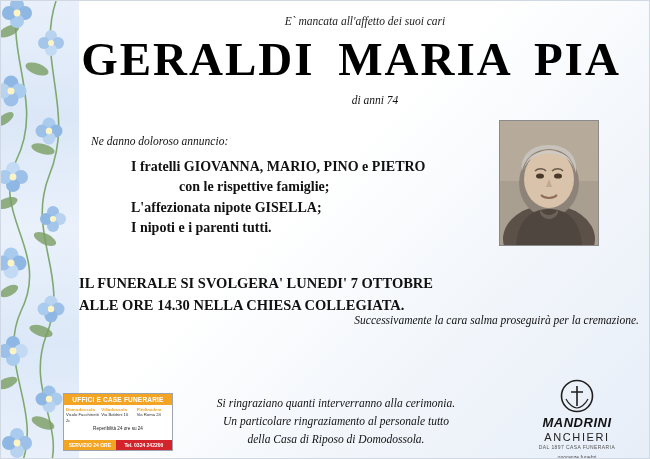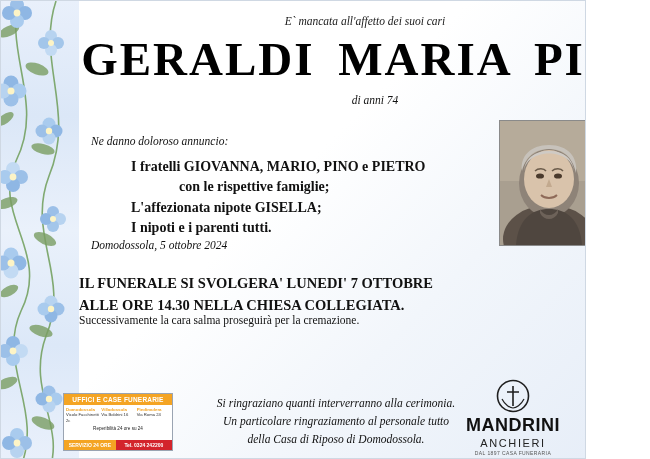--- a/index.html
+++ b/index.html
@@ -2,21 +2,21 @@
 <html><head>
 <meta charset="utf-8">
 <style>
   html, body {
     margin: 0;
     padding: 0;
     background: #ffffff;
   }
   #page {
     position: relative;
-    width: 586px;
+    width: 650px;
     height: 459px;
     overflow: hidden;
     background: linear-gradient(135deg, #ffffff 0%, #ffffff 45%, #f2f6fb 70%, #e7eef8 100%);
     font-family: "Liberation Serif", serif;
     color: #111;
     border: 1px solid #cfd8e3;
     box-sizing: border-box;
   }
 
   
@@ -124,21 +124,22 @@
     font-weight: bold;
     font-size: 14.5px;
     line-height: 1.5;
   }
 
   .cremation {
     position: absolute;
     top: 313px;
     left: 78px;
     width: 560px;
-    text-align: left;
+    text-align: right;
+    font-style: italic;
     font-size: 11.5px;
   }
 
   .farewell {
     position: absolute;
     top: 336px;
     left: 70px;
     width: 570px;
     text-align: center;
     font-weight: bold;
@@ -225,24 +226,25 @@
     width: 96px;
     text-align: center;
     font-family: "Liberation Sans", sans-serif;
   }
   .logo .mark {
     width: 34px;
     height: 34px;
     margin: 0 auto 2px auto;
   }
   .logo .brand {
-    font-size: 18px;
+    font-size: 13px;
     font-weight: bold;
     letter-spacing: .5px;
     color: #111;
+    font-style: italic;
   }
   .logo .sub1 {
     font-size: 11px;
     letter-spacing: 1.6px;
     color: #222;
     margin-top: 1px;
     text-align: center;
   }
   .logo .sub2 {
     font-size: 5px;
@@ -394,21 +396,20 @@
 
   <div class="announce">Ne danno doloroso annuncio:</div>
 
   <div class="family">
     <div>I fratelli GIOVANNA, MARIO, PINO e PIETRO</div>
     <div class="ind1">con le rispettive famiglie;</div>
     <div>L'affezionata nipote GISELLA;</div>
     <div>I nipoti e i parenti tutti.</div>
   </div>
 
-  <div class="place-date">Domodossola, 5 ottobre 2024</div>
 
   <div class="funeral">
     <div>IL FUNERALE SI SVOLGERA' LUNEDI' 7 OTTOBRE</div>
     <div>ALLE ORE 14.30 NELLA CHIESA COLLEGIATA.</div>
   </div>
 
   <div class="cremation">Successivamente la cara salma proseguirà per la cremazione.</div>
 
 
   <div class="thanks">

